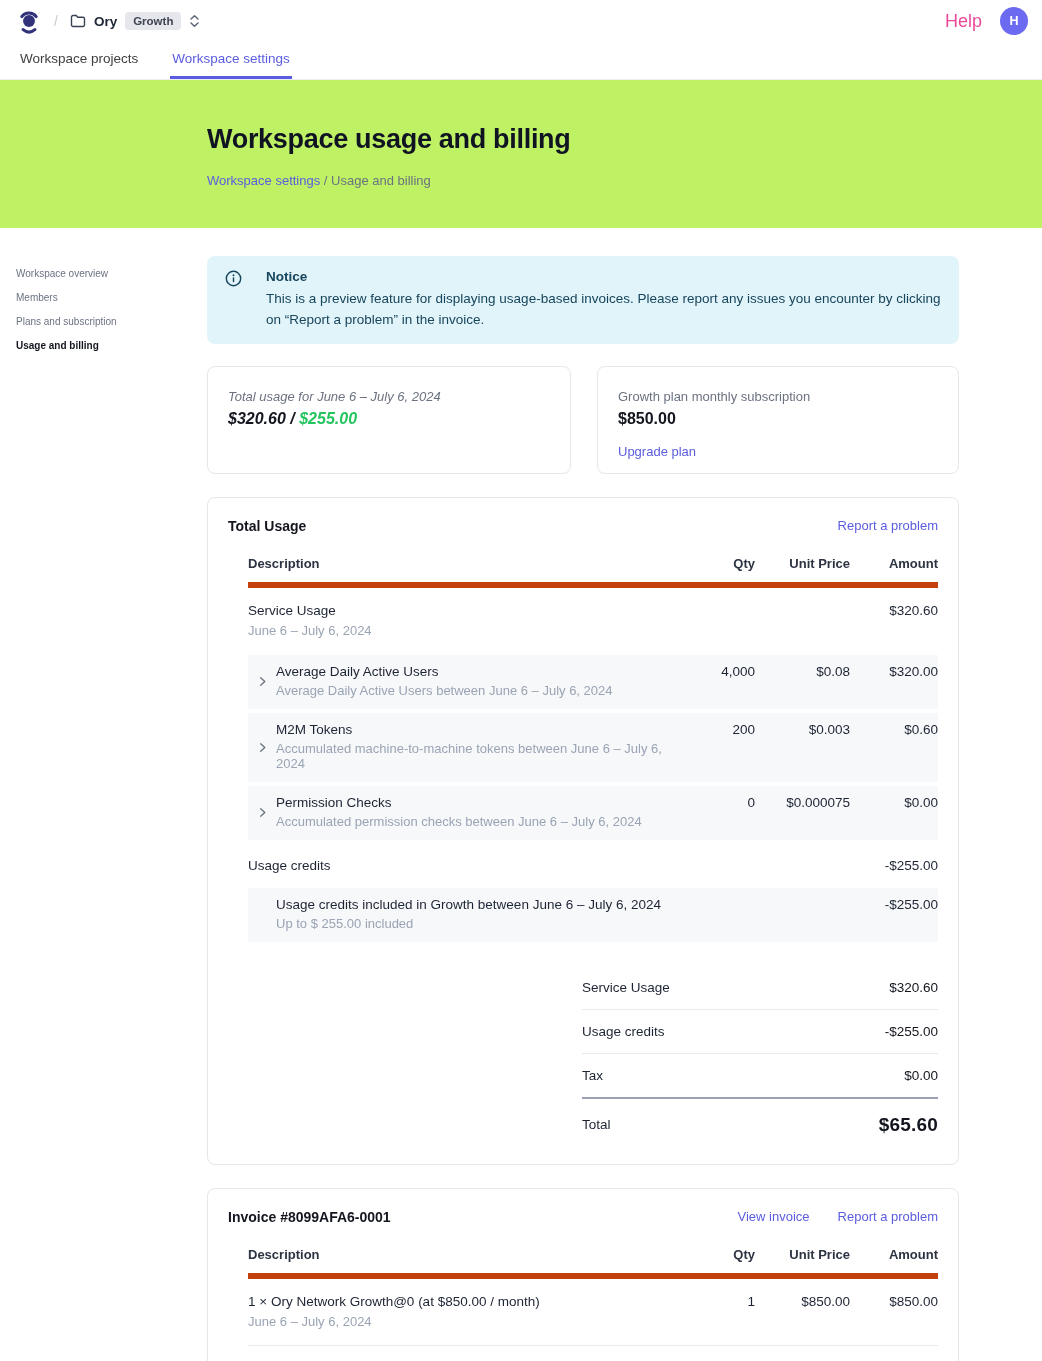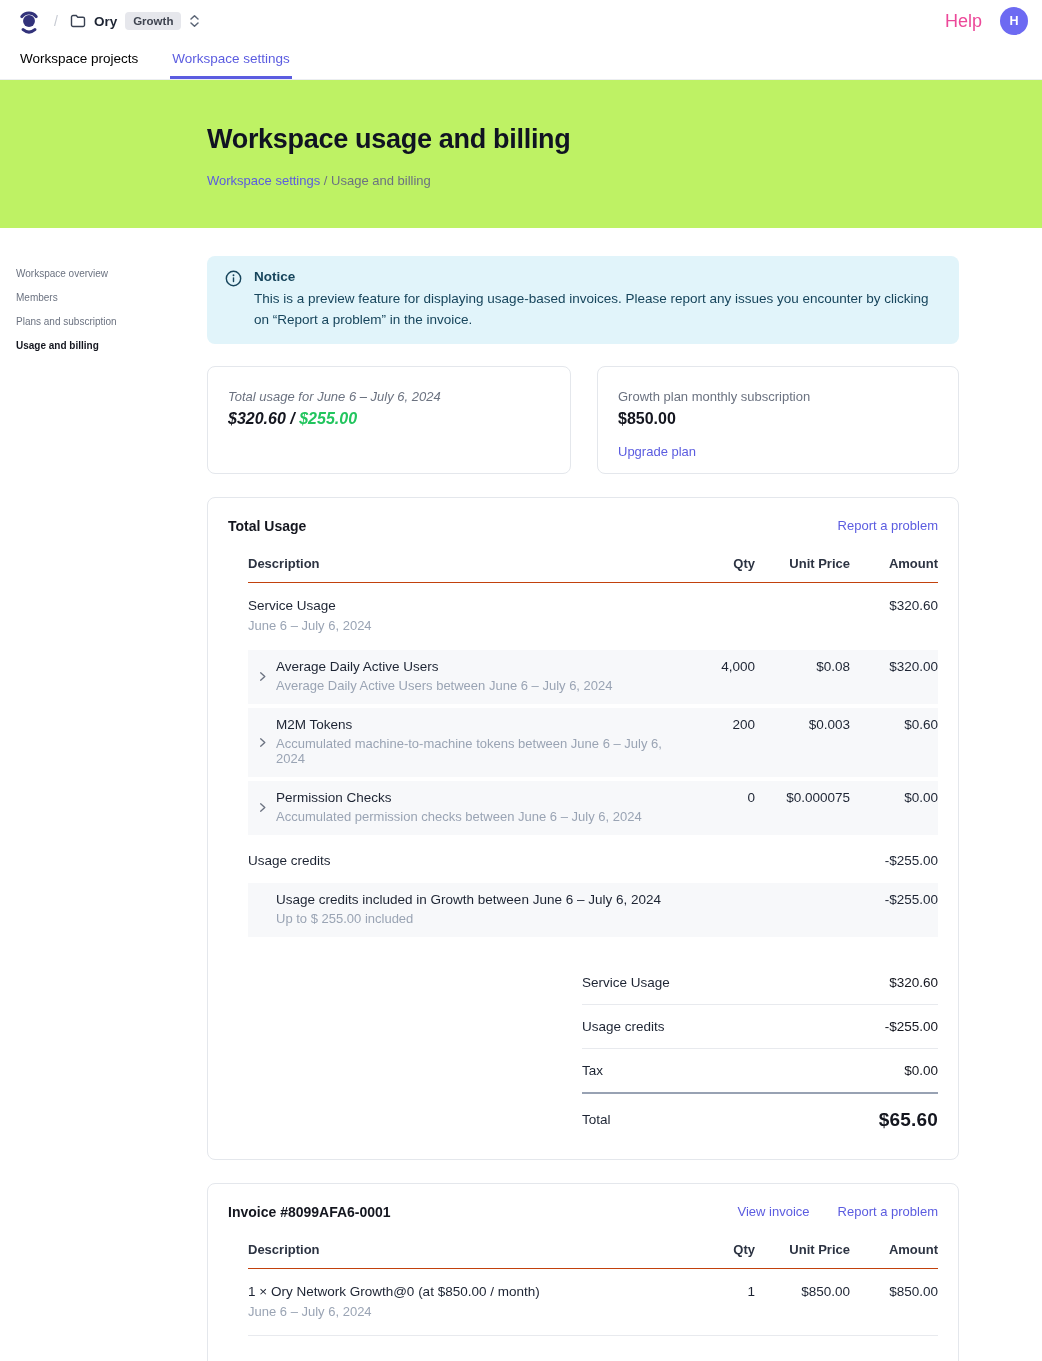--- a/index.html
+++ b/index.html
@@ -24,39 +24,39 @@
   .ws-badge { background:#e6e7ec; color:#3f4450; font-size:11.5px; font-weight:600;
               padding:3px 8px; border-radius:4px; }
   .unfold-icon svg { display:block; }
   .topbar-right { margin-left:auto; display:flex; align-items:center; gap:18px; }
   .help-link { color:#ec4899; font-size:18px; }
   .avatar { width:28px; height:28px; border-radius:50%; background:#6d6af2; color:#fff;
             display:flex; align-items:center; justify-content:center; font-size:12.5px; font-weight:600; }
 
   
   .tabbar { display:flex; gap:30px; padding:0 18px; border-bottom:1px solid #eceef1; }
-  .tab { padding:9px 2px 10px; font-size:13.5px; color:#000000; cursor:pointer;
+  .tab { padding:9px 2px 10px; font-size:13.5px; color:#404040; cursor:pointer;
          border-bottom:3px solid transparent; }
   .tab.active { color:#5b5ce0; font-weight:500; border-bottom-color:#5b5ce0; }
 
   
   .hero { background:#bef264; padding:44px 0 40px 207px; }
   .hero h1 { font-size:27px; font-weight:700; color:#101322; letter-spacing:-0.3px; }
   .hero-crumbs { margin-top:18px; font-size:13px; color:#6b7280; }
   .hero-crumbs a { font-weight:500; }
 
   
   .page-body { display:flex; padding-top:28px; }
   .sidenav { width:207px; flex:0 0 207px; padding:6px 0 0 16px; }
   .side-item { font-size:10px; color:#6b7280; padding:6px 0; margin-bottom:1px; cursor:pointer; }
   .side-item.active { color:#14161f; font-weight:700; }
   .content { width:752px; flex:0 0 752px; }
 
   
-  .notice { background:#e1f4fa; border-radius:8px; padding:13px 18px; display:flex; gap:12px; color:#17455c; }
+  .notice { background:#e1f4fa; border-radius:8px; padding:13px 18px; display:flex; gap:24px; color:#17455c; }
   .notice-icon { flex:0 0 auto; padding-top:1px; }
   .notice-title { font-weight:700; font-size:13.5px; margin-bottom:5px; }
   .notice-body { font-size:13.5px; line-height:1.55; max-width:690px; }
 
   
   .cards-row { display:flex; gap:26px; margin-top:22px; }
   .stat-card { background:#fff; border:1px solid #e4e7ec; border-radius:8px; padding:22px 20px; height:108px; }
   .stat-card.c1 { width:364px;font-style:italic; }
   .stat-card.c2 { width:362px; }
   .stat-label { font-size:13px; color:#6b7280; }
@@ -69,21 +69,21 @@
   .card-title { font-size:14px; font-weight:700; color:#14161f; }
   .card-links { margin-left:auto; display:flex; gap:28px; }
   .card-links a { font-size:13px; font-weight:500; }
 
   .tbl { margin:12px 0 0 20px; }
   .t-row { display:flex; align-items:flex-start; }
   .col-desc { flex:1; min-width:0; padding-right:10px; }
   .col-qty  { width:80px; text-align:right; }
   .col-unit { width:95px; text-align:right; }
   .col-amt  { width:88px; text-align:right; }
-  .t-head { padding:10px 0 11px; border-bottom:1px solid #c2410c; }
+  .t-head { padding:10px 0 11px; border-bottom:6px solid #c2410c; }
   .t-head > div { font-size:13px; font-weight:600; color:#2c3342; }
   .cell-title { font-size:13.5px; color:#1d2433; }
   .cell-sub { font-size:13px; color:#9aa4b4; margin-top:5px; }
   .num { font-size:13.5px; color:#1d2433; }
 
   .row-plain { padding:15px 0 17px; }
   .row-gray { background:#f7f8fa; border-bottom:4px solid #fff; display:flex; }
   .chev-col { width:28px; flex:0 0 28px; display:flex; align-items:center; justify-content:center; align-self:stretch; }
   .row-gray-inner { flex:1; display:flex; align-items:flex-start; padding:9px 0 11px; }
   .row-gray .cell-sub { margin-top:4px; }

